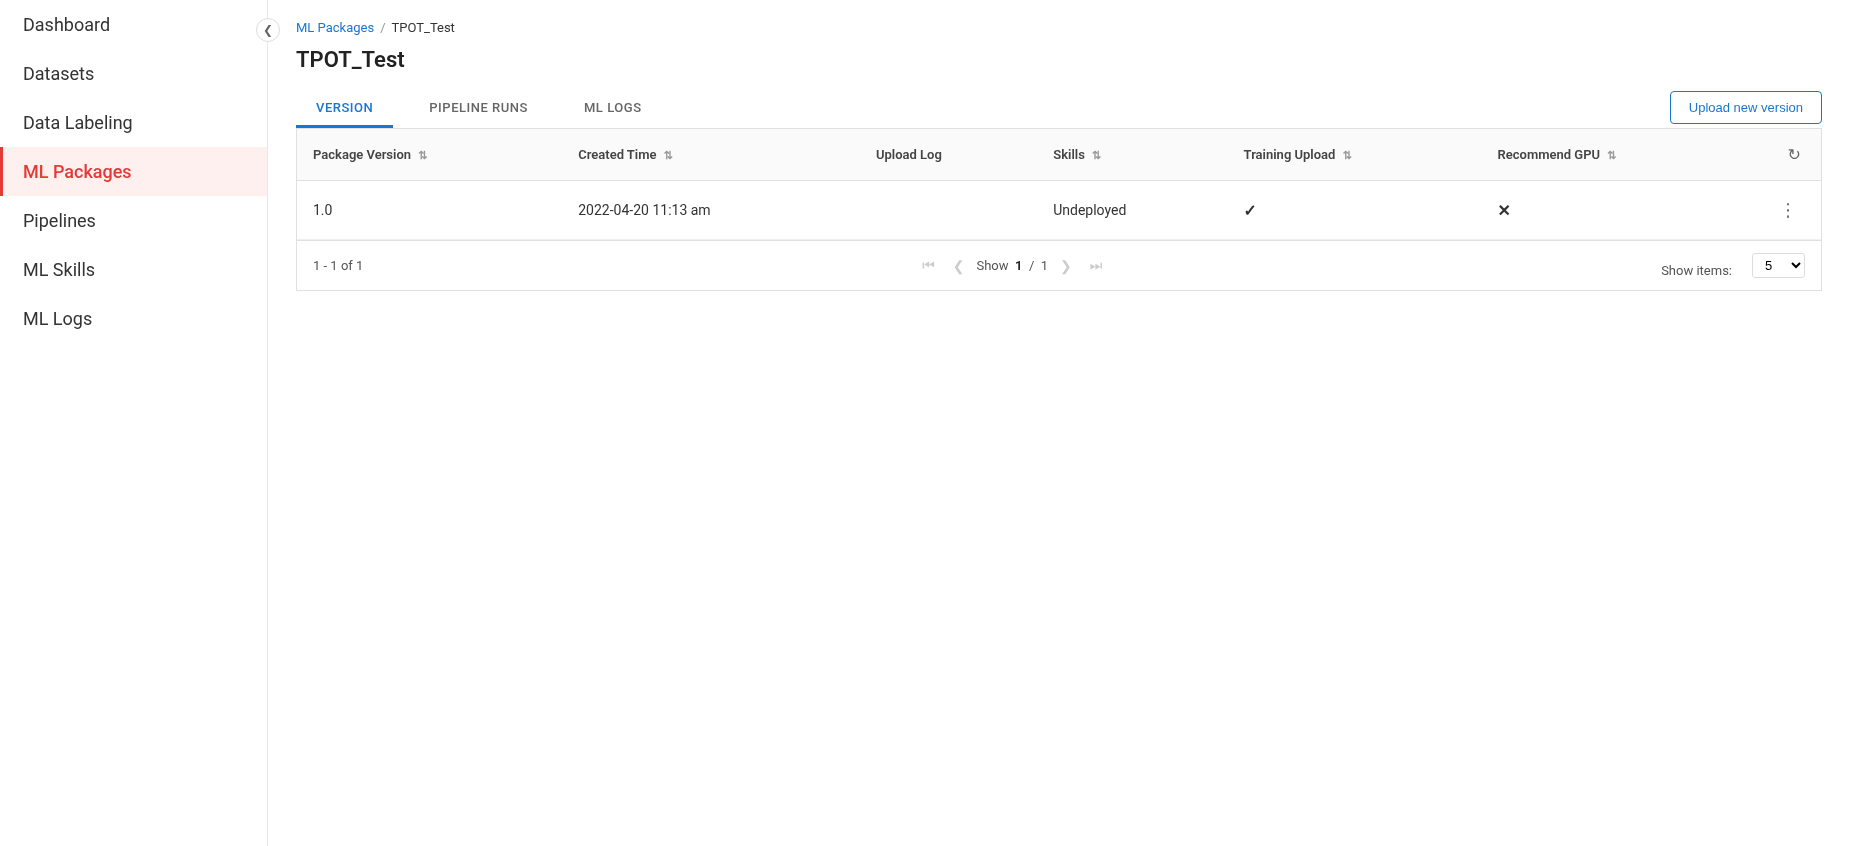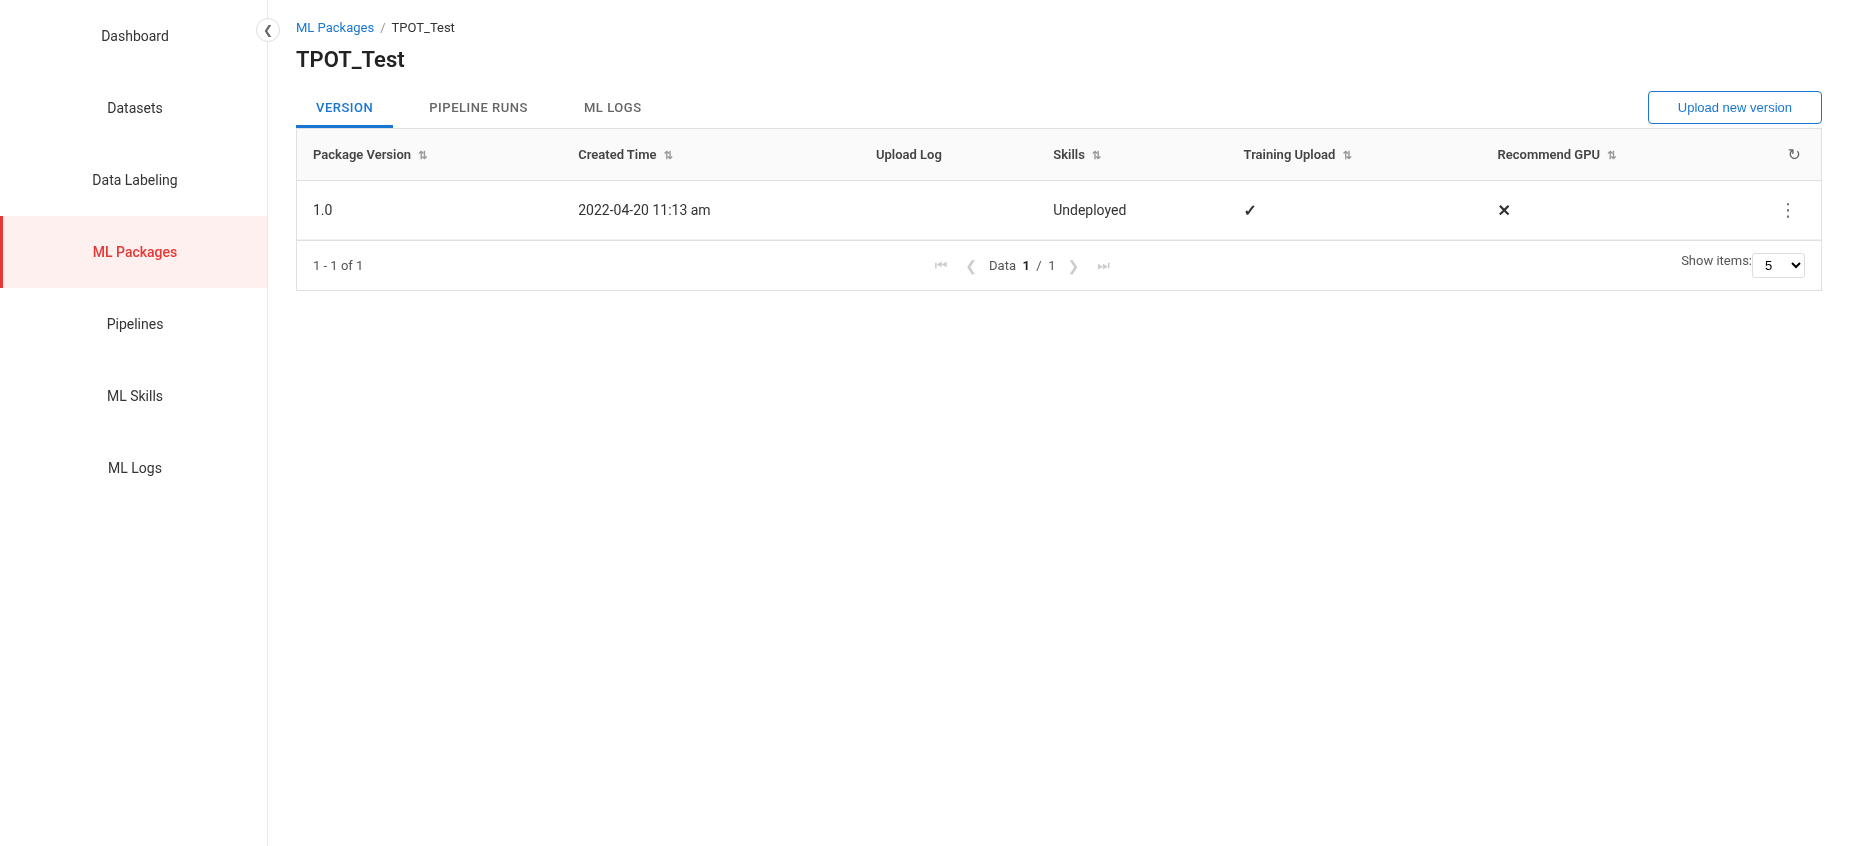--- a/index.html
+++ b/index.html
@@ -9,28 +9,27 @@
     .sidebar {
       width: 268px;
       min-width: 268px;
       background: #fff;
       border-right: 1px solid #e8e8e8;
       display: flex;
       flex-direction: column;
       position: relative;
     }
     .sidebar-item {
-      padding: 28px 20px;
+      padding: 14px 20px;
       cursor: pointer;
       color: #333;
-      font-size: 14px;
+      font-size: 18px;
       border-left: 3px solid transparent;
       display: flex;
       align-items: center;
-      justify-content: center;
     }
     .sidebar-item.active {
       background: #fff0f0;
       border-left: 3px solid #e53935;
       color: #e53935;
       font-weight: 500;
     }
     .sidebar-collapse-btn {
       position: absolute;
       right: -13px;
@@ -109,21 +108,21 @@
       border-bottom: 3px solid transparent;
       text-transform: uppercase;
       letter-spacing: 0.04em;
     }
     .tab.active {
       color: #1976d2;
       border-bottom: 3px solid #1976d2;
     }
 
     .upload-btn {
-      padding: 8px 29px;
+      padding: 8px 18px;
       background: #fff;
       border: 1.5px solid #1976d2;
       color: #1976d2;
       border-radius: 4px;
       cursor: pointer;
       font-size: 13px;
       font-weight: 500;
       white-space: nowrap;
       margin-bottom: 4px;
     }
@@ -221,22 +220,22 @@
       font-size: 13px;
       color: #555;
     }
     .page-num {
       font-weight: 600;
       color: #222;
     }
 
     .show-items {
       display: flex;
-      align-items: flex-start;
-      gap: 0;
+      align-items: flex-end;
+      gap: 20px;
       font-size: 13px;
       color: #555;
     }
     .show-items select {
       border: 1px solid #ddd;
       border-radius: 3px;
       padding: 3px 8px;
       font-size: 13px;
       cursor: pointer;
       background: #fff;
@@ -344,21 +343,21 @@
         </tbody>
       </table>
 
       <div class="pagination-row">
         <span class="pagination-info">1 - 1 of 1</span>
 
         <div class="pagination-controls">
           <button class="page-btn" disabled="">⏮</button>
           <button class="page-btn" disabled="">❮</button>
           <span class="page-label">
-            <span>Data</span>
+            <span>Show</span>
             &nbsp;<span class="page-num">1</span>&nbsp;
             <span>/</span>&nbsp;
             <span>1</span>
           </span>
           <button class="page-btn" disabled="">❯</button>
           <button class="page-btn" disabled="">⏭</button>
         </div>
 
         <div class="show-items">
           <span>Show items:</span>

